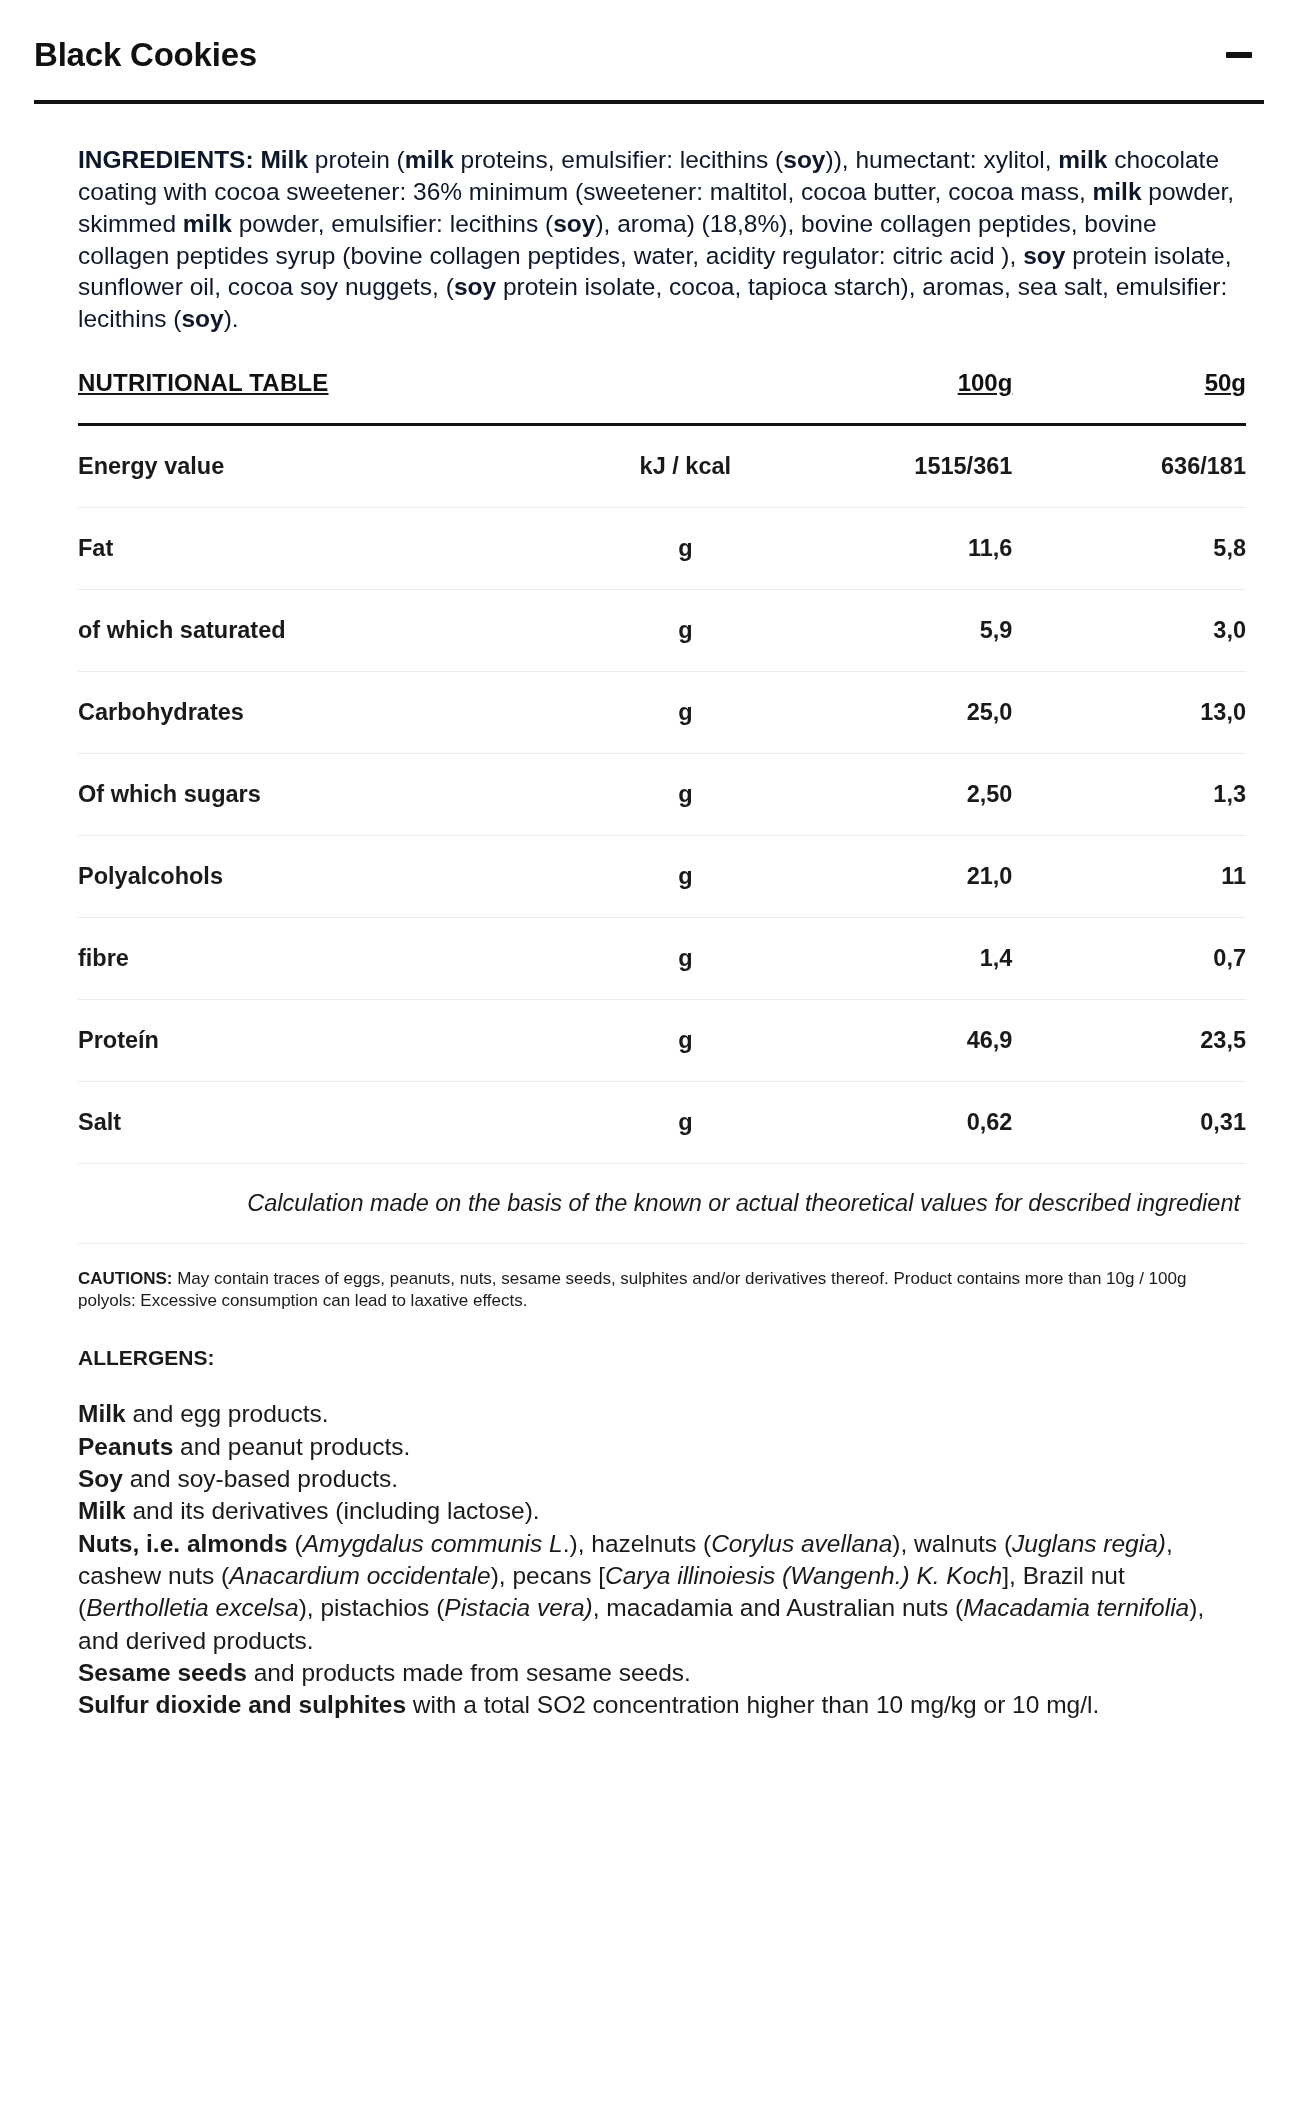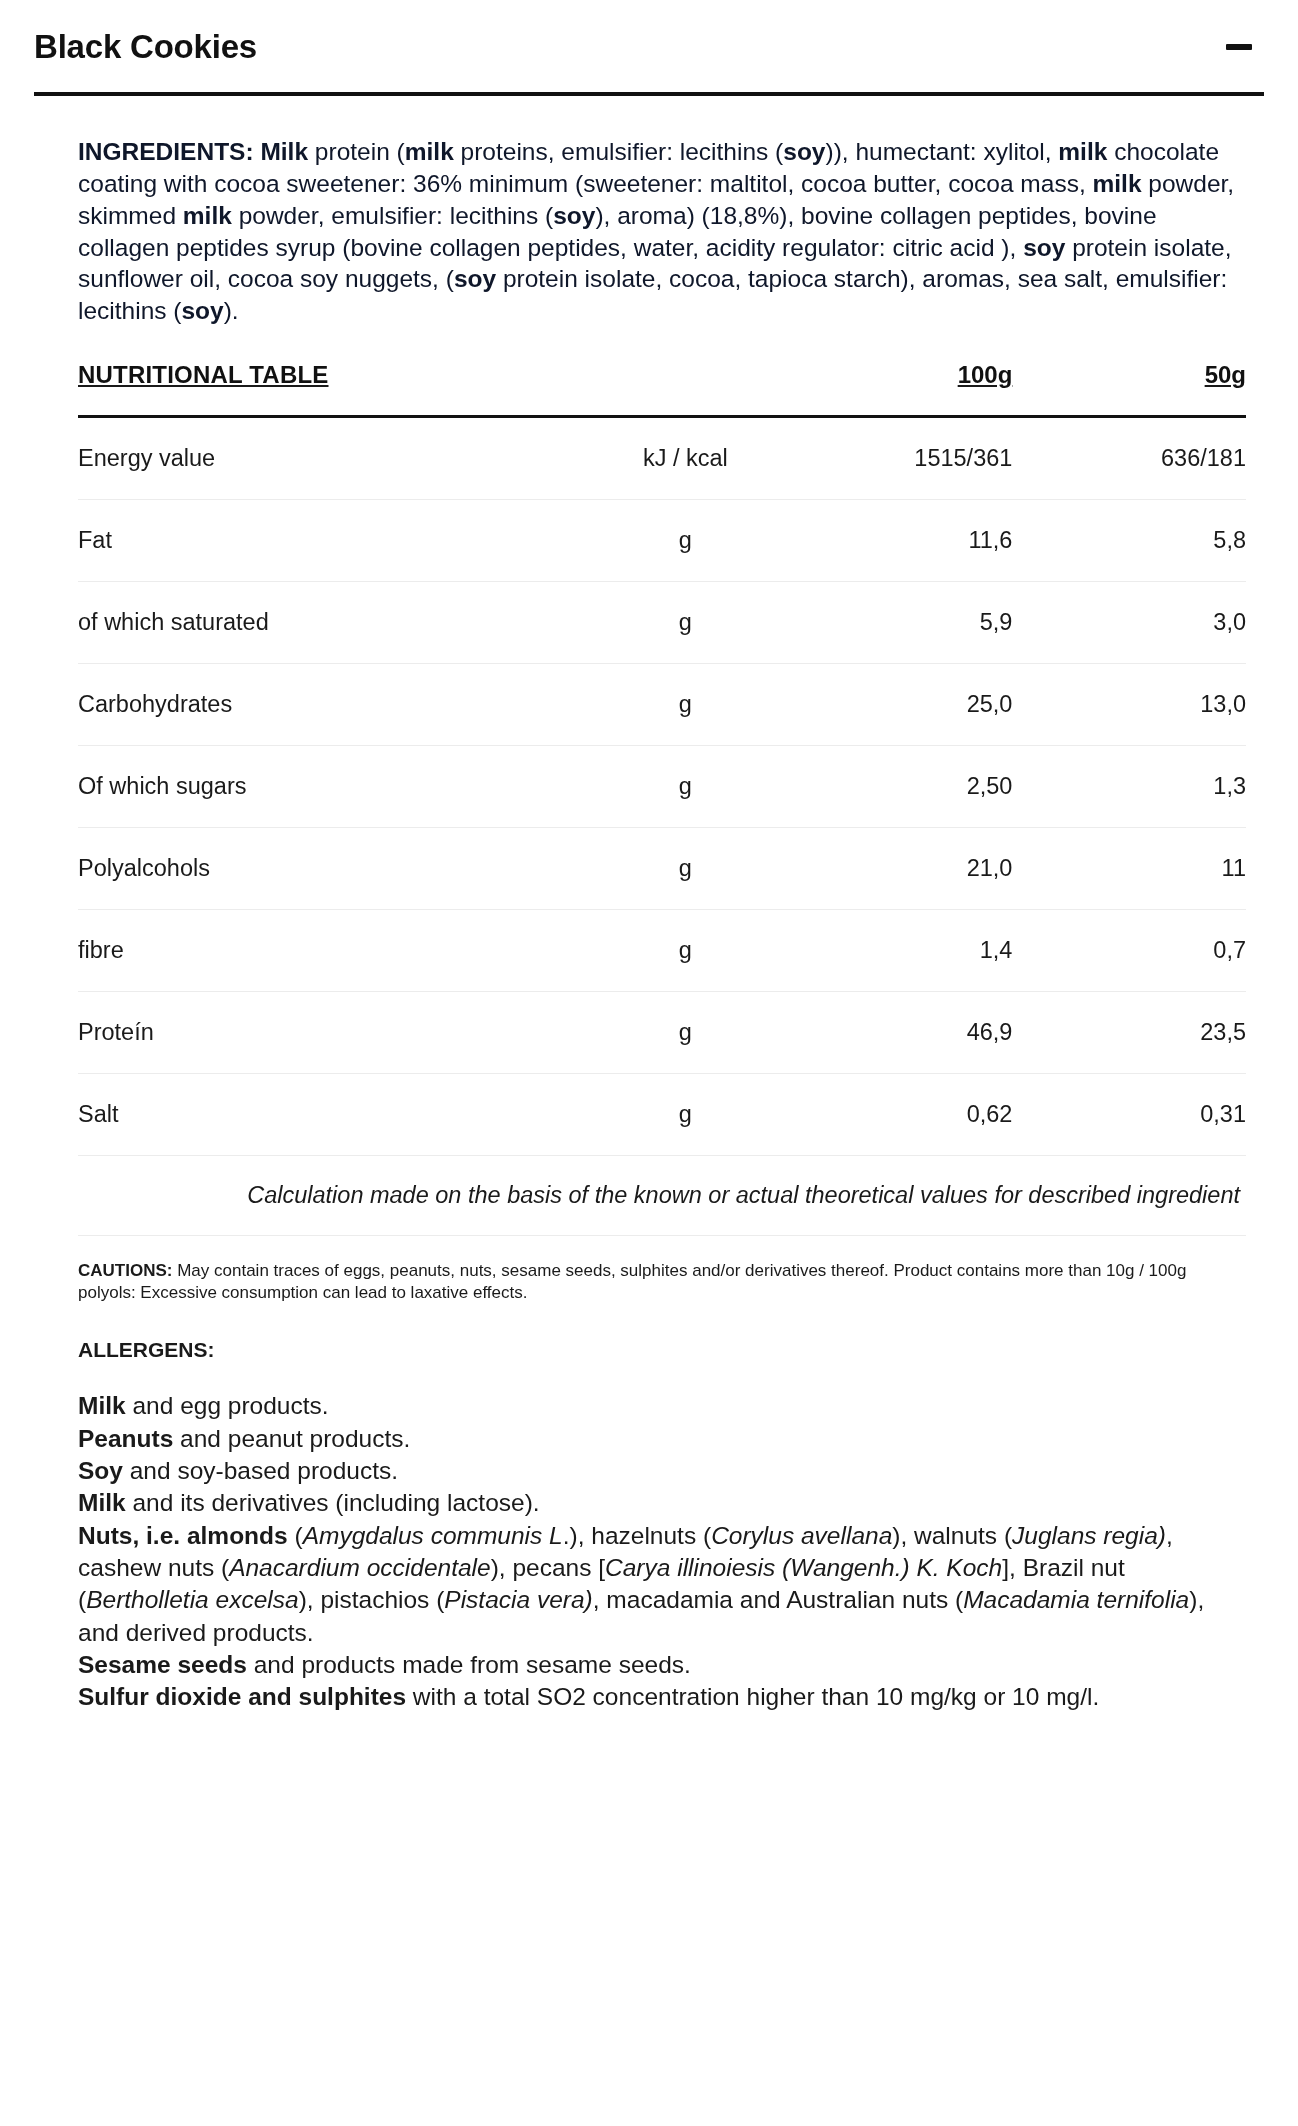--- a/index.html
+++ b/index.html
@@ -17,20 +17,21 @@
   .panel {
     width: 1298px;
     padding: 0;
   }
   
   .panel-header {
     display: flex;
     align-items: center;
     justify-content: space-between;
     padding: 28px 34px 26px 34px;
+    margin-top: 8px;
   }
   .panel-title {
     font-size: 33px;
     font-weight: bold;
     letter-spacing: -0.2px;
     color: #111111;
   }
   .collapse-btn {
     width: 34px; height: 34px;
     display: flex; align-items: center; justify-content: center;
@@ -85,21 +86,21 @@
   .th-unit { text-align: center; width: 16%; }
   .th-c1   { text-align: right;  width: 20%; padding-right: 4px; }
   .th-c2   { text-align: right;  width: 20%; padding-right: 6px; }
   .nutri thead tr { border-bottom: 3px solid #111111; text-decoration: underline; }
 
   .nutri tbody tr { border-bottom: 1px solid #ececec; }
   .nutri tbody tr:first-child { border-top: none; }
   .nutri tbody td {
     padding: 27px 0 27px 0;
     color: #1a1a1a;
-    font-weight: normal;
+    font-weight: bold;
   }
   td.c-name { text-align: left; }
   td.c-unit { text-align: center; }
   td.c-v1   { text-align: right; padding-right: 4px; }
   td.c-v2   { text-align: right; padding-right: 6px; }
 
   .nutri tfoot td {
     padding: 24px 6px 24px 0;
     text-align: right;
     font-style: italic;

